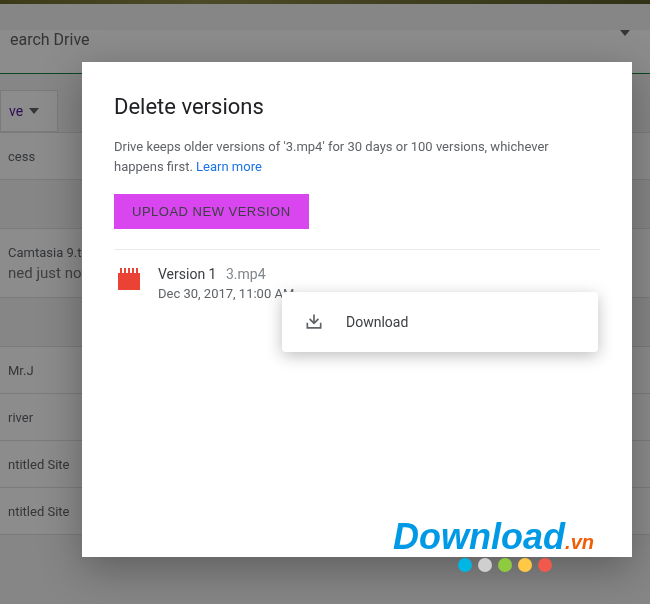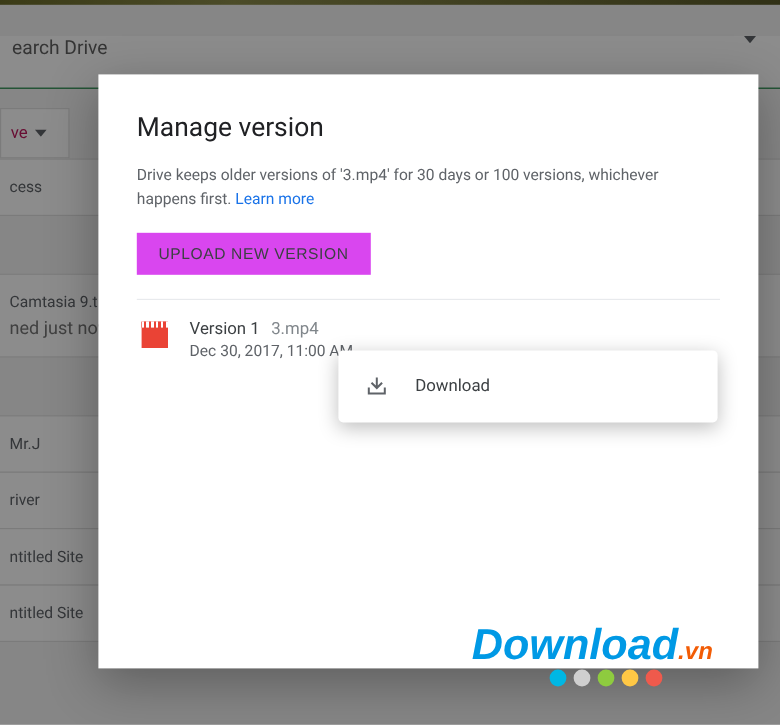--- a/index.html
+++ b/index.html
@@ -43,21 +43,21 @@
   margin-right: 10px;
 }
 .drive-btn {
   position: absolute;
   top: 90px; left: 0;
   height: 42px;
   padding: 0 18px 0 8px;
   background: #fff;
   border: 1px solid #e0e0e0;
   display: flex; align-items: center;
-  color: #be185d; font-size: 14px;
+  color: #4c1d95; font-size: 14px;
 }
 .drive-btn .caret { margin-left: 6px; }
 .sidebar-rows {
   position: absolute;
   top: 132px; left: 0; right: 0;
 }
 .srow {
   height: 48px;
   background: #fff;
   border-top: 1px solid #e0e0e0;
@@ -257,21 +257,21 @@
       </div>
     <div class="srow">
         <span>ntitled Site</span>
       </div>
   </div>
 </div>
 
 <div class="dim"></div>
 
 <div class="dialog">
-  <h1 class="dlg-title">Manage version</h1>
+  <h1 class="dlg-title">Delete versions</h1>
   <p class="dlg-desc">
     <span>Drive keeps older versions of '3.mp4' for 30 days or 100 versions, whichever happens first. </span><a href="#">Learn more</a>
   </p>
   <button class="upload-btn">UPLOAD NEW VERSION</button>
   <div class="divider"></div>
 
   <div class="version-list">
 
     <div class="vrow">
       <div class="vicon vid"></div>

